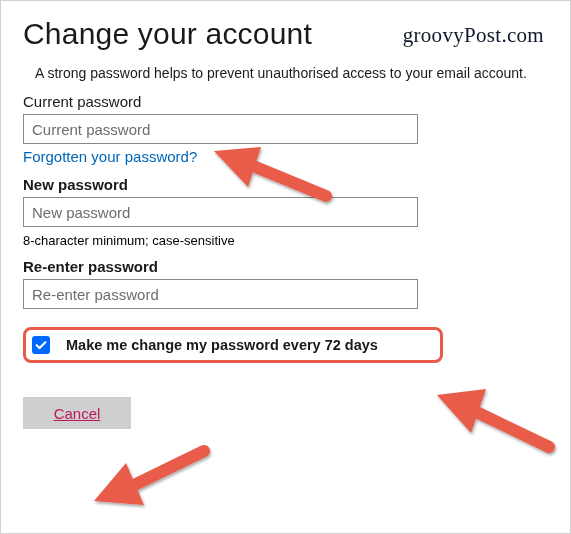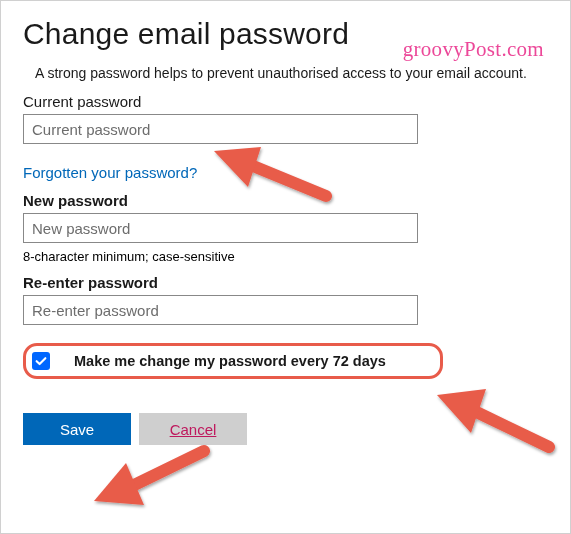--- a/index.html
+++ b/index.html
@@ -35,38 +35,38 @@
     box-sizing:border-box;
     border:1px solid #888;
     padding:2px 8px;
     font-size:15px;
     color:#222;
     background:#fff;
   }
   .text-input::placeholder{color:#6d6d6d;}
   .forgot-link{
     display:inline-block;
-    margin-top:20px;
+    margin-top:4px;
     color:#0067b8;
     font-size:15px;
     text-decoration:none;
   }
   .hint{
     font-size:13px;
     color:#000000;
     margin-top:6px;
   }
   .check-row{
     margin-top:18px;
     display:flex;
     align-items:center;
-    gap:24px;
+    gap:16px;
     padding:6px 10px 6px 6px;
     border:3px solid #e85b4a;
-    border-radius:14px;
+    border-radius:8px;
     width:420px;
     box-sizing:border-box;
   }
   .check-box{
     width:18px;height:18px;
     background:#0067ff;
     border-radius:3px;
     display:flex;align-items:center;justify-content:center;
     flex:0 0 18px;
   }
@@ -84,41 +84,41 @@
     min-width:108px;
     height:32px;
     border:none;
     font-size:15px;
     cursor:pointer;
   }
   .btn-primary{background:#0067b8;color:#fff;}
   .btn-secondary{background:#cfcfcf;color:#be185d;text-decoration:underline;}
   .watermark{
     position:absolute;
-    top:36px;right:26px;
+    top:22px;right:26px;
     font-family:Georgia, 'Times New Roman', serif;
     font-size:21px;
-    color:#ec4899;
+    color:#0f172a;
     letter-spacing:0.3px;
   }
   
   .arrow{
     position:absolute;
     pointer-events:none;
   }
   .arrow svg{display:block;}
 </style>
 </head>
 <body>
 
 
 
 <div class="watermark">groovyPost.com</div>
 
-<h1 class="heading">Change email password</h1>
+<h1 class="heading">Change your account</h1>
 
 <div class="desc">A strong password helps to prevent unauthorised access to your email account.</div>
 
 <label class="field-label">Current password</label>
 <input type="password" class="text-input" placeholder="Current password" style="">
 <div>
   <a href="#" class="forgot-link">Forgotten your password?</a>
 </div>
 
 <label class="field-label bold">New password</label>
@@ -131,21 +131,20 @@
 <div class="check-row">
   <span class="check-box">
     <svg viewBox="0 0 16 16">
       <path d="M3 8.2 L6.4 11.5 L13 4.8" stroke="#fff" stroke-width="2.4" fill="none" stroke-linecap="round" stroke-linejoin="round"></path>
     </svg>
   </span>
   <span class="check-label">Make me change my password every 72 days</span>
 </div>
 
 <div class="button-row">
-  <button class="btn btn-primary">Save</button>
   <button class="btn btn-secondary">Cancel</button>
 </div>
 
 
 <div class="arrow" style="left:205px;top:140px;">
   <svg width="130" height="70">
     <defs>
       <filter id="sh" x="-20%" y="-20%" width="150%" height="150%">
         <feDropShadow dx="1" dy="2" stdDeviation="1.5" flood-color="#000" flood-opacity="0.35"></feDropShadow>
       </filter>

